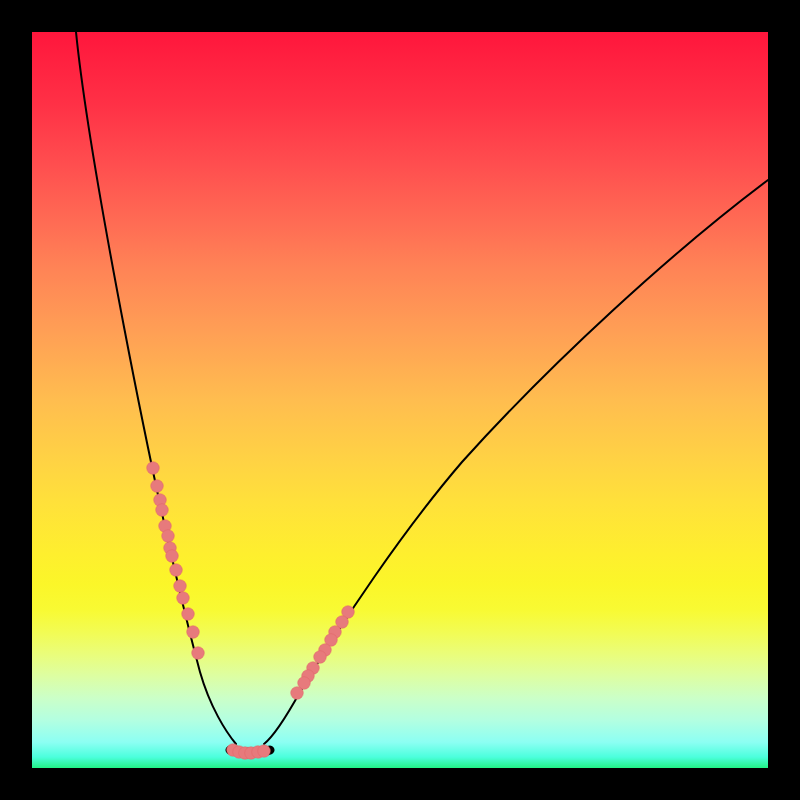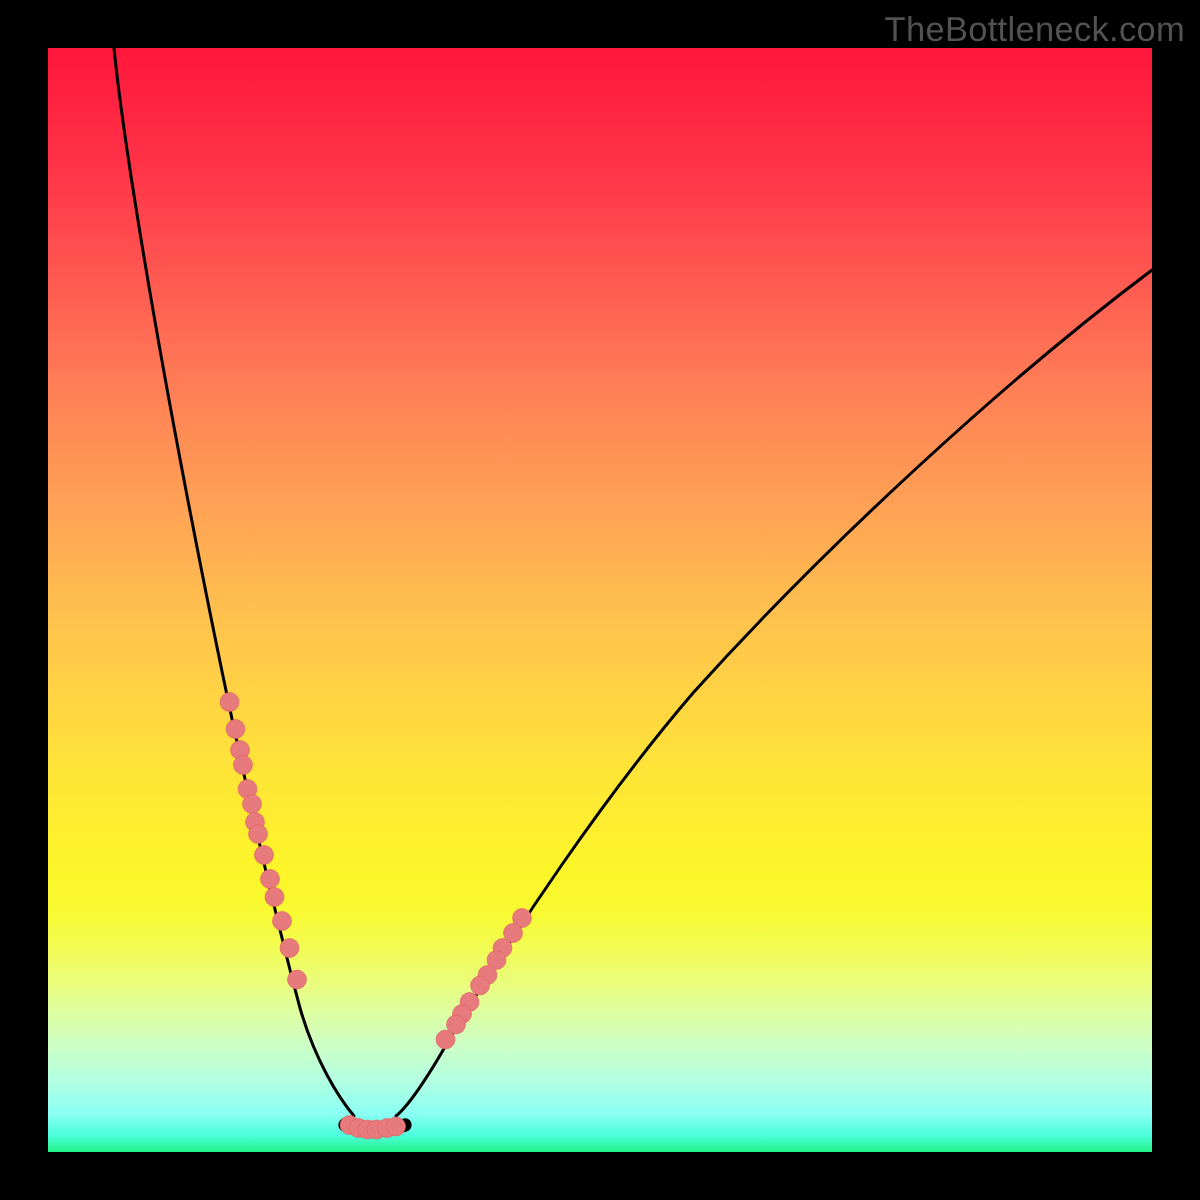--- a/index.html
+++ b/index.html
@@ -112,14 +112,13 @@
           <circle cx="201" cy="718" r="6.3" fill="#e77a7c" stroke="#e06466" stroke-width="0.5"></circle>
           <circle cx="207" cy="720" r="6.3" fill="#e77a7c" stroke="#e06466" stroke-width="0.5"></circle>
           <circle cx="213" cy="721" r="6.3" fill="#e77a7c" stroke="#e06466" stroke-width="0.5"></circle>
           <circle cx="219" cy="721" r="6.3" fill="#e77a7c" stroke="#e06466" stroke-width="0.5"></circle>
           <circle cx="226" cy="720" r="6.3" fill="#e77a7c" stroke="#e06466" stroke-width="0.5"></circle>
           <circle cx="232" cy="719" r="6.3" fill="#e77a7c" stroke="#e06466" stroke-width="0.5"></circle>
         </g>
     </svg>
   </div>
 
-  <div class="watermark">TheBottleneck.com</div>
 </div>
 
 </body></html>

